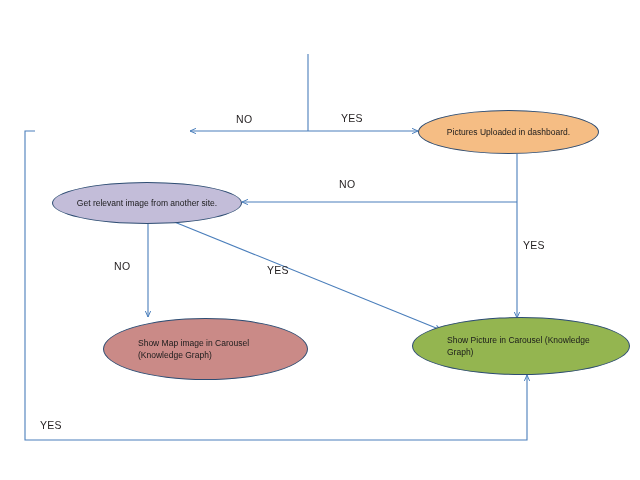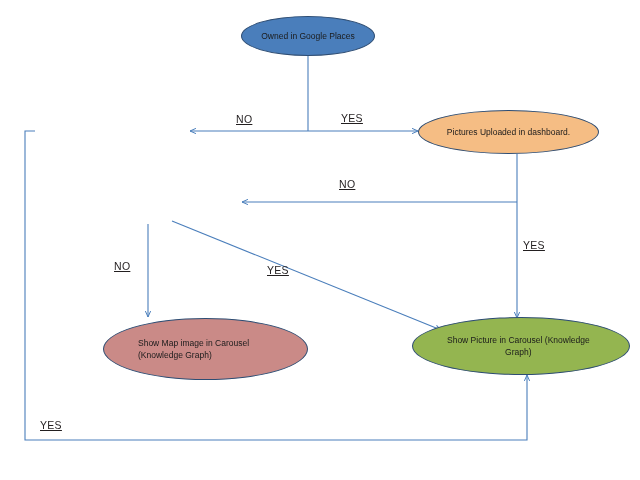--- a/index.html
+++ b/index.html
@@ -46,21 +46,20 @@
   .node-label {
     display: block;
     white-space: pre-line;
   }
   .edge-label {
     position: absolute;
     font-size: 10.5px;
     color: #231f20;
     letter-spacing: 0.3px;
     white-space: nowrap;
-    text-decoration: underline;
   }
   .n-owned   { background: #4a7ebb; }
   .n-public  { background: #f5bd84; }
   .n-dash    { background: #f5bd84; }
   .n-getimg  { background: #c3bdd9; }
   .n-map     { background: #ca8a87; }
   .n-picture { background: #94b550; }
 </style>
 </head>
 <body>
@@ -89,36 +88,36 @@
       <path d="M 517 202 L 517 318" marker-end="url(#arrow)"></path>
 
       <path d="M 148 224 L 148 317" marker-end="url(#arrow)"></path>
 
       <path d="M 172 221 L 441 330" marker-end="url(#arrow)"></path>
 
       <path d="M 35 131 L 25 131 L 25 440 L 527 440 L 527 375" marker-end="url(#arrow)"></path>
     </g>
   </svg>
 
-  <div class="node n-owned" style="left:241px; top:16px; width:134px; height:40px;">
-    <span class="node-label">Owned in Google Places</span>
-  </div>
 
 
   <div class="node n-dash" style="left:418px; top:110px; width:181px; height:44px;text-align:right;">
     <span class="node-label">Pictures Uploaded in dashboard.</span>
   </div>
 
+  <div class="node n-getimg" style="left:52px; top:182px; width:190px; height:42px;">
+    <span class="node-label">Get relevant image from  another site.</span>
+  </div>
 
   <div class="node n-map left-text" style="left:103px; top:318px; width:205px; height:62px;">
     <span class="node-label">Show Map image in Carousel
 (Knowledge Graph)</span>
   </div>
 
-  <div class="node n-picture left-text" style="left:412px; top:317px; width:218px; height:58px;text-align:center;">
+  <div class="node n-picture left-text" style="left:412px; top:317px; width:218px; height:58px;">
     <span class="node-label">Show Picture in Carousel (Knowledge
 Graph)</span>
   </div>
 
   <div class="edge-label" style="left:236px; top:113px;">NO</div>
   <div class="edge-label" style="left:341px; top:112px;">YES</div>
   <div class="edge-label" style="left:339px; top:178px;">NO</div>
   <div class="edge-label" style="left:523px; top:239px;">YES</div>
   <div class="edge-label" style="left:114px; top:260px;">NO</div>
   <div class="edge-label" style="left:267px; top:264px;">YES</div>

